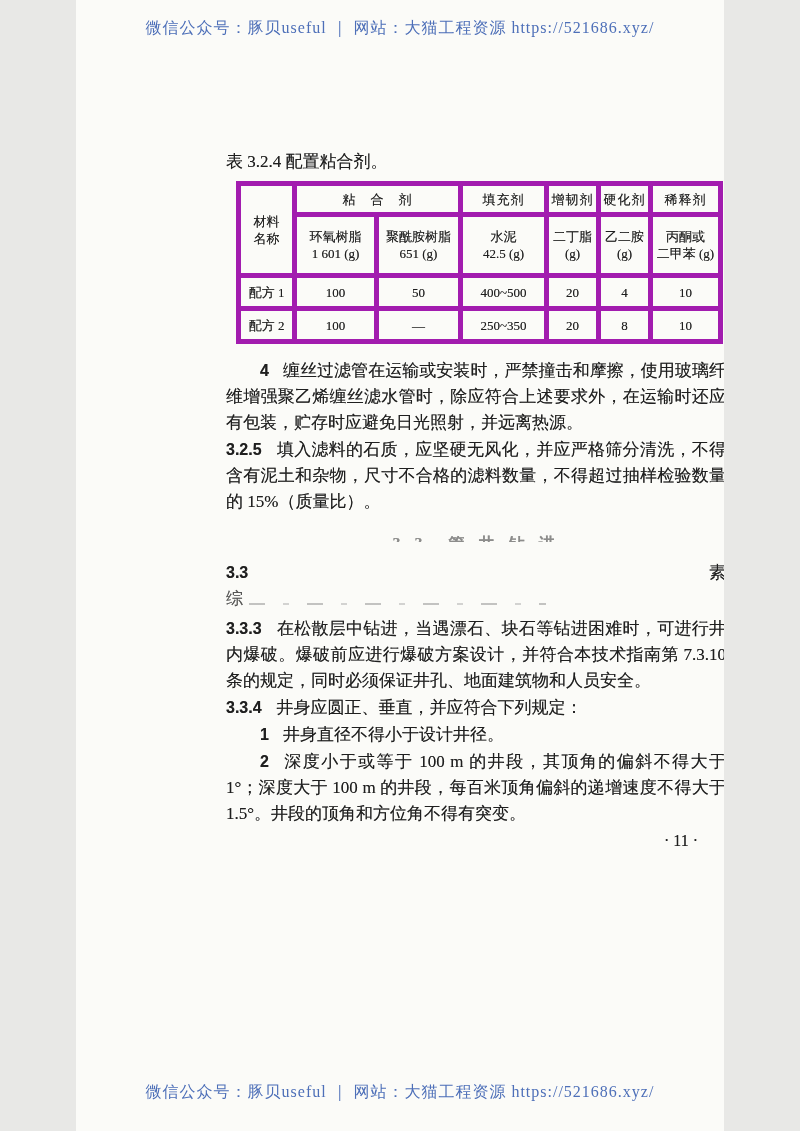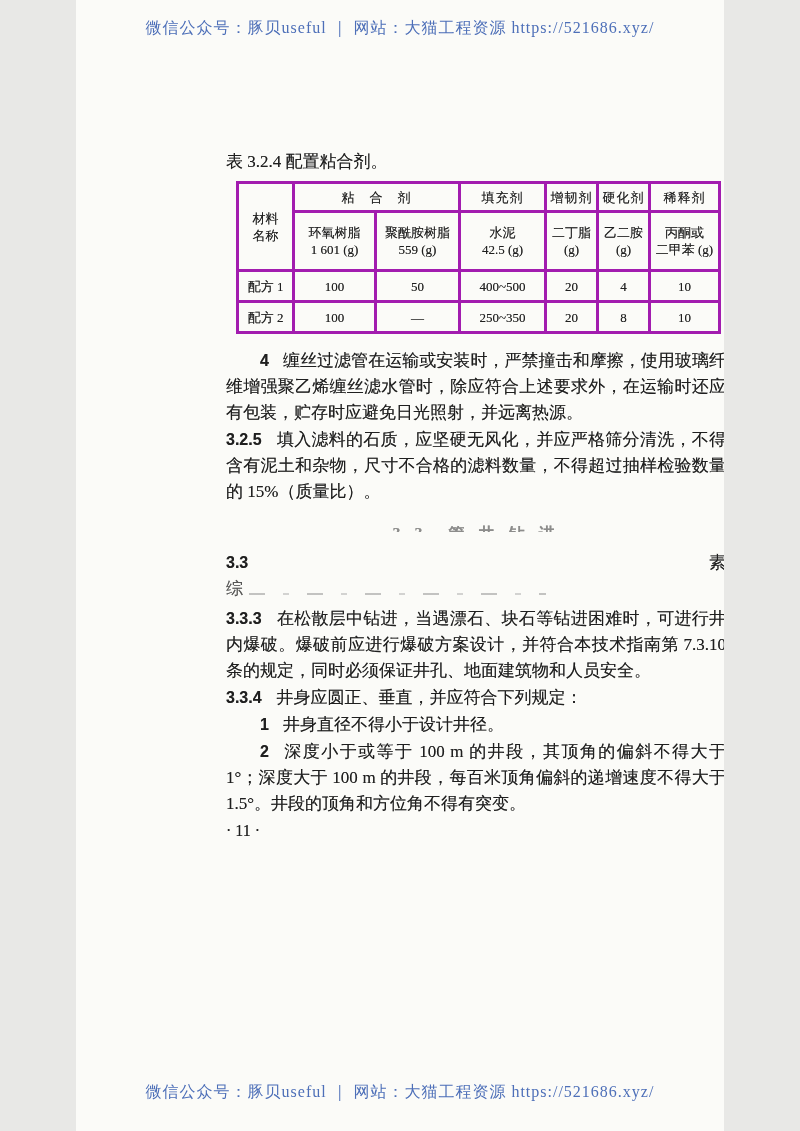--- a/index.html
+++ b/index.html
@@ -34,21 +34,21 @@
     margin:6px 0 5px 0;letter-spacing:1px;
   }
   table.ratio{
     border-collapse:collapse;
     width:482px;margin:0 0 0 10px;
     table-layout:fixed;
     font-size:13px;line-height:17px;
     text-align:center;
   }
   table.ratio th,table.ratio td{
-    border:3px solid #a21caf;
+    border:5px solid #a21caf;
     padding:2px 1px;
     font-weight:normal;
     vertical-align:middle;
   }
   table.ratio{border:2px solid #222;}
   .grp{font-weight:bold;letter-spacing:1px;}
   .corner{font-weight:bold;}
   .sub div{white-space:nowrap;}
   .rowlabel{font-weight:bold;}
   td.datacell{height:24px;}
@@ -75,20 +75,21 @@
   .faded-line2{
     display:flex;align-items:center;height:26px;margin-bottom:4px;
   }
   .faded-char{opacity:.75;}
   .faded-dashes{
     flex:1;height:2px;margin:10px 180px 0 6px;
     background:repeating-linear-gradient(90deg,#8a8a8a 0 16px,transparent 16px 34px,#aaa 34px 40px,transparent 40px 58px);
     opacity:.5;
   }
   .page-number{
+    text-align:right;
     padding-right:28px;
     font-size:16px;
     margin-top:0;
   }
   
   .content, .tbl-caption, table.ratio{text-shadow:0 0 .4px rgba(20,20,20,.55);}
 </style>
 </head>
 <body>
 
@@ -123,21 +124,21 @@
         <th class="grp">硬化剂</th>
         <th class="grp">稀释剂</th>
       </tr>
       <tr class="subrow">
         <th class="sub">
           <div>环氧树脂</div>
           <div>1 601 (g)</div>
         </th>
         <th class="sub">
           <div>聚酰胺树脂</div>
-          <div>559 (g)</div>
+          <div>651 (g)</div>
         </th>
         <th class="sub">
           <div>水泥</div>
           <div>42.5 (g)</div>
         </th>
         <th class="sub">
           <div>二丁脂</div>
           <div>(g)</div>
         </th>
         <th class="sub">

